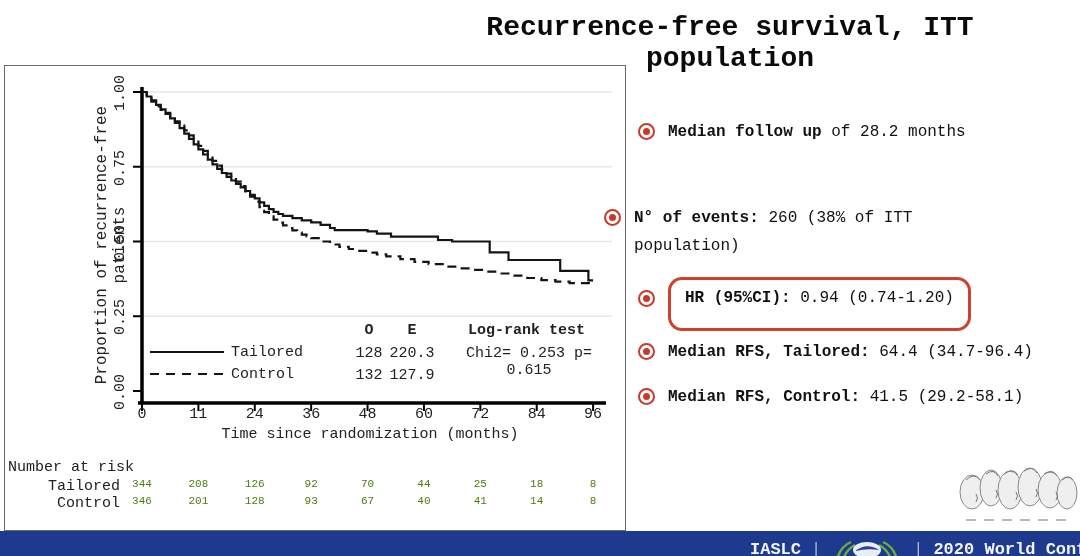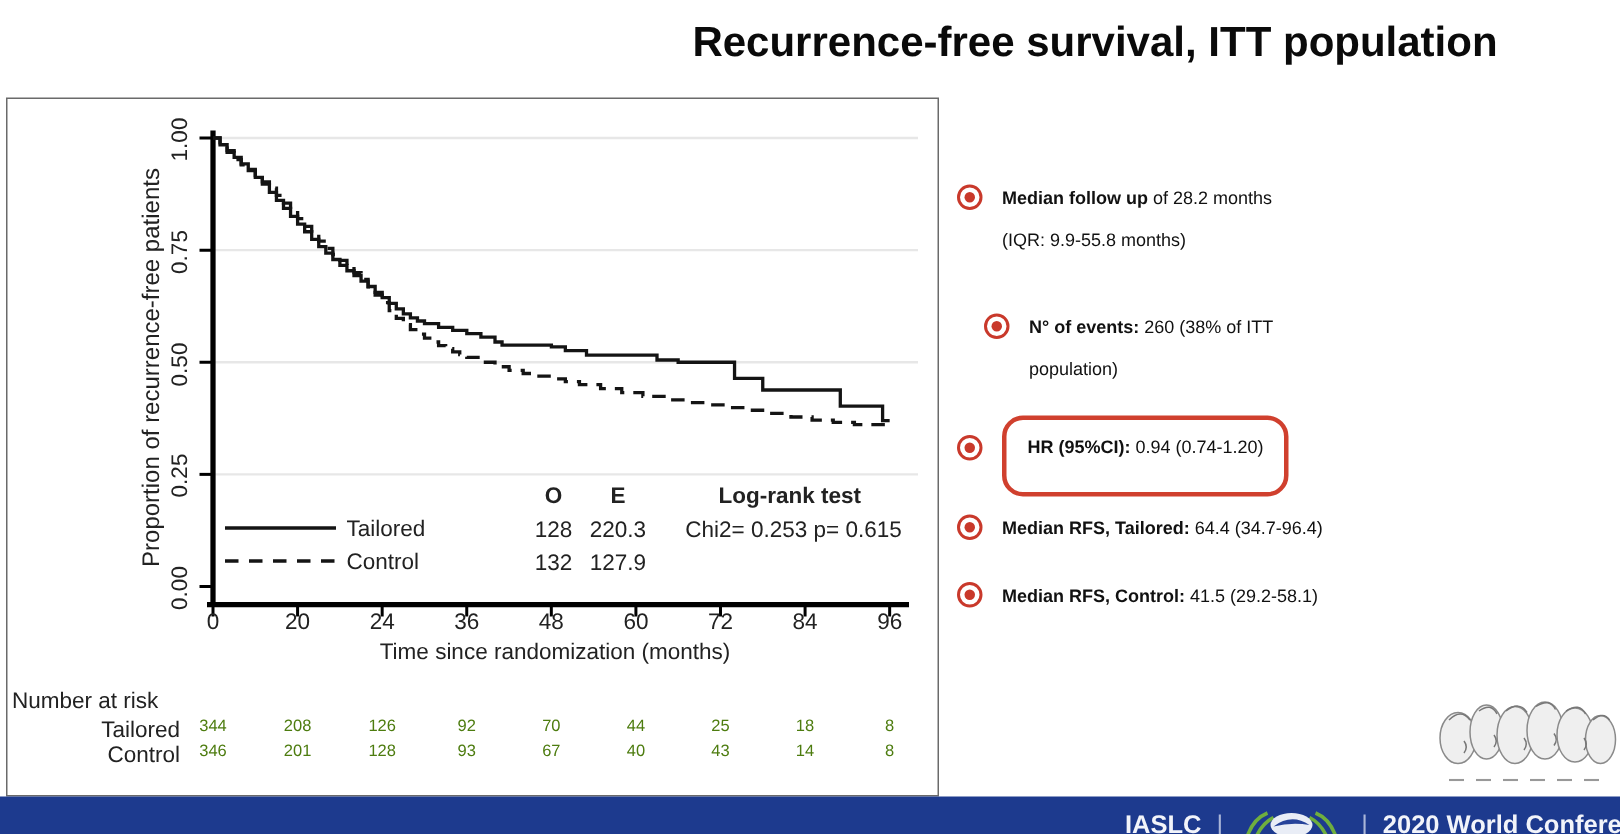--- a/index.html
+++ b/index.html
@@ -1,17 +1,17 @@
 <!DOCTYPE html>
 <html><head>
 <meta charset="utf-8">
 <style>
   html,body{margin:0;padding:0;background:#ffffff;}
   .page{position:relative;width:1080px;height:556px;background:#fff;overflow:hidden;
-        font-family:Liberation Sans, sans-serif;color:#111;}
+        font-family:Liberation Mono, monospace;color:#111;}
   .slide-title{position:absolute;left:400px;top:12px;width:660px;text-align:center;
         font-size:28px;font-weight:bold;color:#0a0a0a;letter-spacing:0px;}
   
   .chart-box{position:absolute;left:4px;top:65px;width:620px;height:464px;
         border:1px solid #6a6a6a;background:#fff;box-sizing:content-box;}
   #km-svg{position:absolute;left:4px;top:65px;}
   .chart-text{position:absolute;left:0;top:0;width:1080px;height:556px;pointer-events:none;}
   .ct{position:absolute;font-size:15px;color:#222;white-space:nowrap;}
   .xtick{transform:translateX(-50%);}
   .ytick{transform:translate(-50%,-50%) rotate(-90deg);}
@@ -24,21 +24,21 @@
   .stat.bold{font-weight:bold;}
   .risk-label{position:absolute;left:8px;top:459px;font-size:15px;color:#222;}
   .risk-row-label{position:absolute;width:82px;text-align:right;font-size:15px;color:#222;}
   .risk-num{position:absolute;transform:translateX(-50%);font-size:11px;color:#4d7c0f;}
   
   .bullet{position:absolute;display:flex;align-items:flex-start;gap:13px;}
   .bullet-icon{flex:0 0 auto;width:17px;height:17px;margin-top:5px;border-radius:50%;
         border:2.5px solid #c9392b;box-sizing:border-box;position:relative;}
   .bullet-icon .dot{position:absolute;left:50%;top:50%;width:7px;height:7px;margin:-3.5px 0 0 -3.5px;
         border-radius:50%;background:#c9392b;}
-  .bullet-text{font-size:12px;line-height:28px;color:#111;}
+  .bullet-text{font-size:16px;line-height:28px;color:#111;}
   .bullet-text b{font-weight:bold;}
   .hr-box{border:3.5px solid #d0402e;border-radius:14px;padding:4px 14px 16px 14px;margin-top:-8px;}
   
   .footer-bar{position:absolute;left:0;top:531px;width:1080px;height:25px;background:#1d3a8e;overflow:hidden;}
   .footer-inner{position:absolute;left:750px;top:9px;display:flex;align-items:flex-start;gap:10px;
         color:#f2f4fa;font-size:17px;font-weight:bold;white-space:nowrap;}
   .footer-sep{font-weight:normal;color:#aab6d8;}
   .heads{position:absolute;left:958px;top:460px;}
 </style>
 </head>
@@ -90,21 +90,21 @@
     <div class="stat" style="left:349px;top:345px;width:40px;">128</div>
     <div class="stat" style="left:389px;top:345px;width:46px;">220.3</div>
     <div class="stat" style="left:444px;top:345px;width:170px;">Chi2= 0.253 p= 0.615</div>
     <div class="stat" style="left:349px;top:367px;width:40px;">132</div>
     <div class="stat" style="left:389px;top:367px;width:46px;">127.9</div>
 
     <div class="risk-label">Number at risk</div>
     <div class="risk-row-label" style="left:38px;top:478px;">Tailored</div>
     <div class="risk-row-label" style="left:38px;top:495px;">Control</div>
   <div class="ct xtick" style="left: 142px; top: 406px;">0</div>
-      <div class="ct xtick" style="left: 198.388px; top: 406px;">20</div>
+      <div class="ct xtick" style="left: 198.388px; top: 406px;">11</div>
       <div class="ct xtick" style="left: 254.776px; top: 406px;">24</div>
       <div class="ct xtick" style="left: 311.164px; top: 406px;">36</div>
       <div class="ct xtick" style="left: 367.552px; top: 406px;">48</div>
       <div class="ct xtick" style="left: 423.94px; top: 406px;">60</div>
       <div class="ct xtick" style="left: 480.328px; top: 406px;">72</div>
       <div class="ct xtick" style="left: 536.716px; top: 406px;">84</div>
       <div class="ct xtick" style="left: 593.104px; top: 406px;">96</div>
       <div class="ct ytick" style="left: 120px; top: 392px;">0.00</div>
       <div class="ct ytick" style="left: 120px; top: 317.25px;">0.25</div>
       <div class="ct ytick" style="left: 120px; top: 242.5px;">0.50</div>
@@ -118,36 +118,35 @@
       <div class="ct risk-num" style="left: 423.94px; top: 478px;">44</div>
       <div class="ct risk-num" style="left: 480.328px; top: 478px;">25</div>
       <div class="ct risk-num" style="left: 536.716px; top: 478px;">18</div>
       <div class="ct risk-num" style="left: 593.104px; top: 478px;">8</div>
       <div class="ct risk-num" style="left: 142px; top: 495px;">346</div>
       <div class="ct risk-num" style="left: 198.388px; top: 495px;">201</div>
       <div class="ct risk-num" style="left: 254.776px; top: 495px;">128</div>
       <div class="ct risk-num" style="left: 311.164px; top: 495px;">93</div>
       <div class="ct risk-num" style="left: 367.552px; top: 495px;">67</div>
       <div class="ct risk-num" style="left: 423.94px; top: 495px;">40</div>
-      <div class="ct risk-num" style="left: 480.328px; top: 495px;">43</div>
+      <div class="ct risk-num" style="left: 480.328px; top: 495px;">41</div>
       <div class="ct risk-num" style="left: 536.716px; top: 495px;">14</div>
       <div class="ct risk-num" style="left: 593.104px; top: 495px;">8</div>
     </div>
 
   <div class="bullet" style="left:638px;top:118px;width:420px;">
     <span class="bullet-icon">
         <span class="dot"></span>
       </span>
     <div class="bullet-text">
       <div><b>Median follow up</b><span> of 28.2 months</span></div>
-      <div>(IQR: 9.9-55.8 months)</div>
-    </div>
-  </div>
-
-  <div class="bullet" style="left:656px;top:204px;width:420px;">
+    </div>
+  </div>
+
+  <div class="bullet" style="left:604px;top:204px;width:420px;">
     <span class="bullet-icon">
         <span class="dot"></span>
       </span>
     <div class="bullet-text">
       <div><b>N° of events:</b><span> 260 (38% of ITT</span></div>
       <div>population)</div>
     </div>
   </div>
 
   <div class="bullet" style="left:638px;top:285px;width:420px;">

